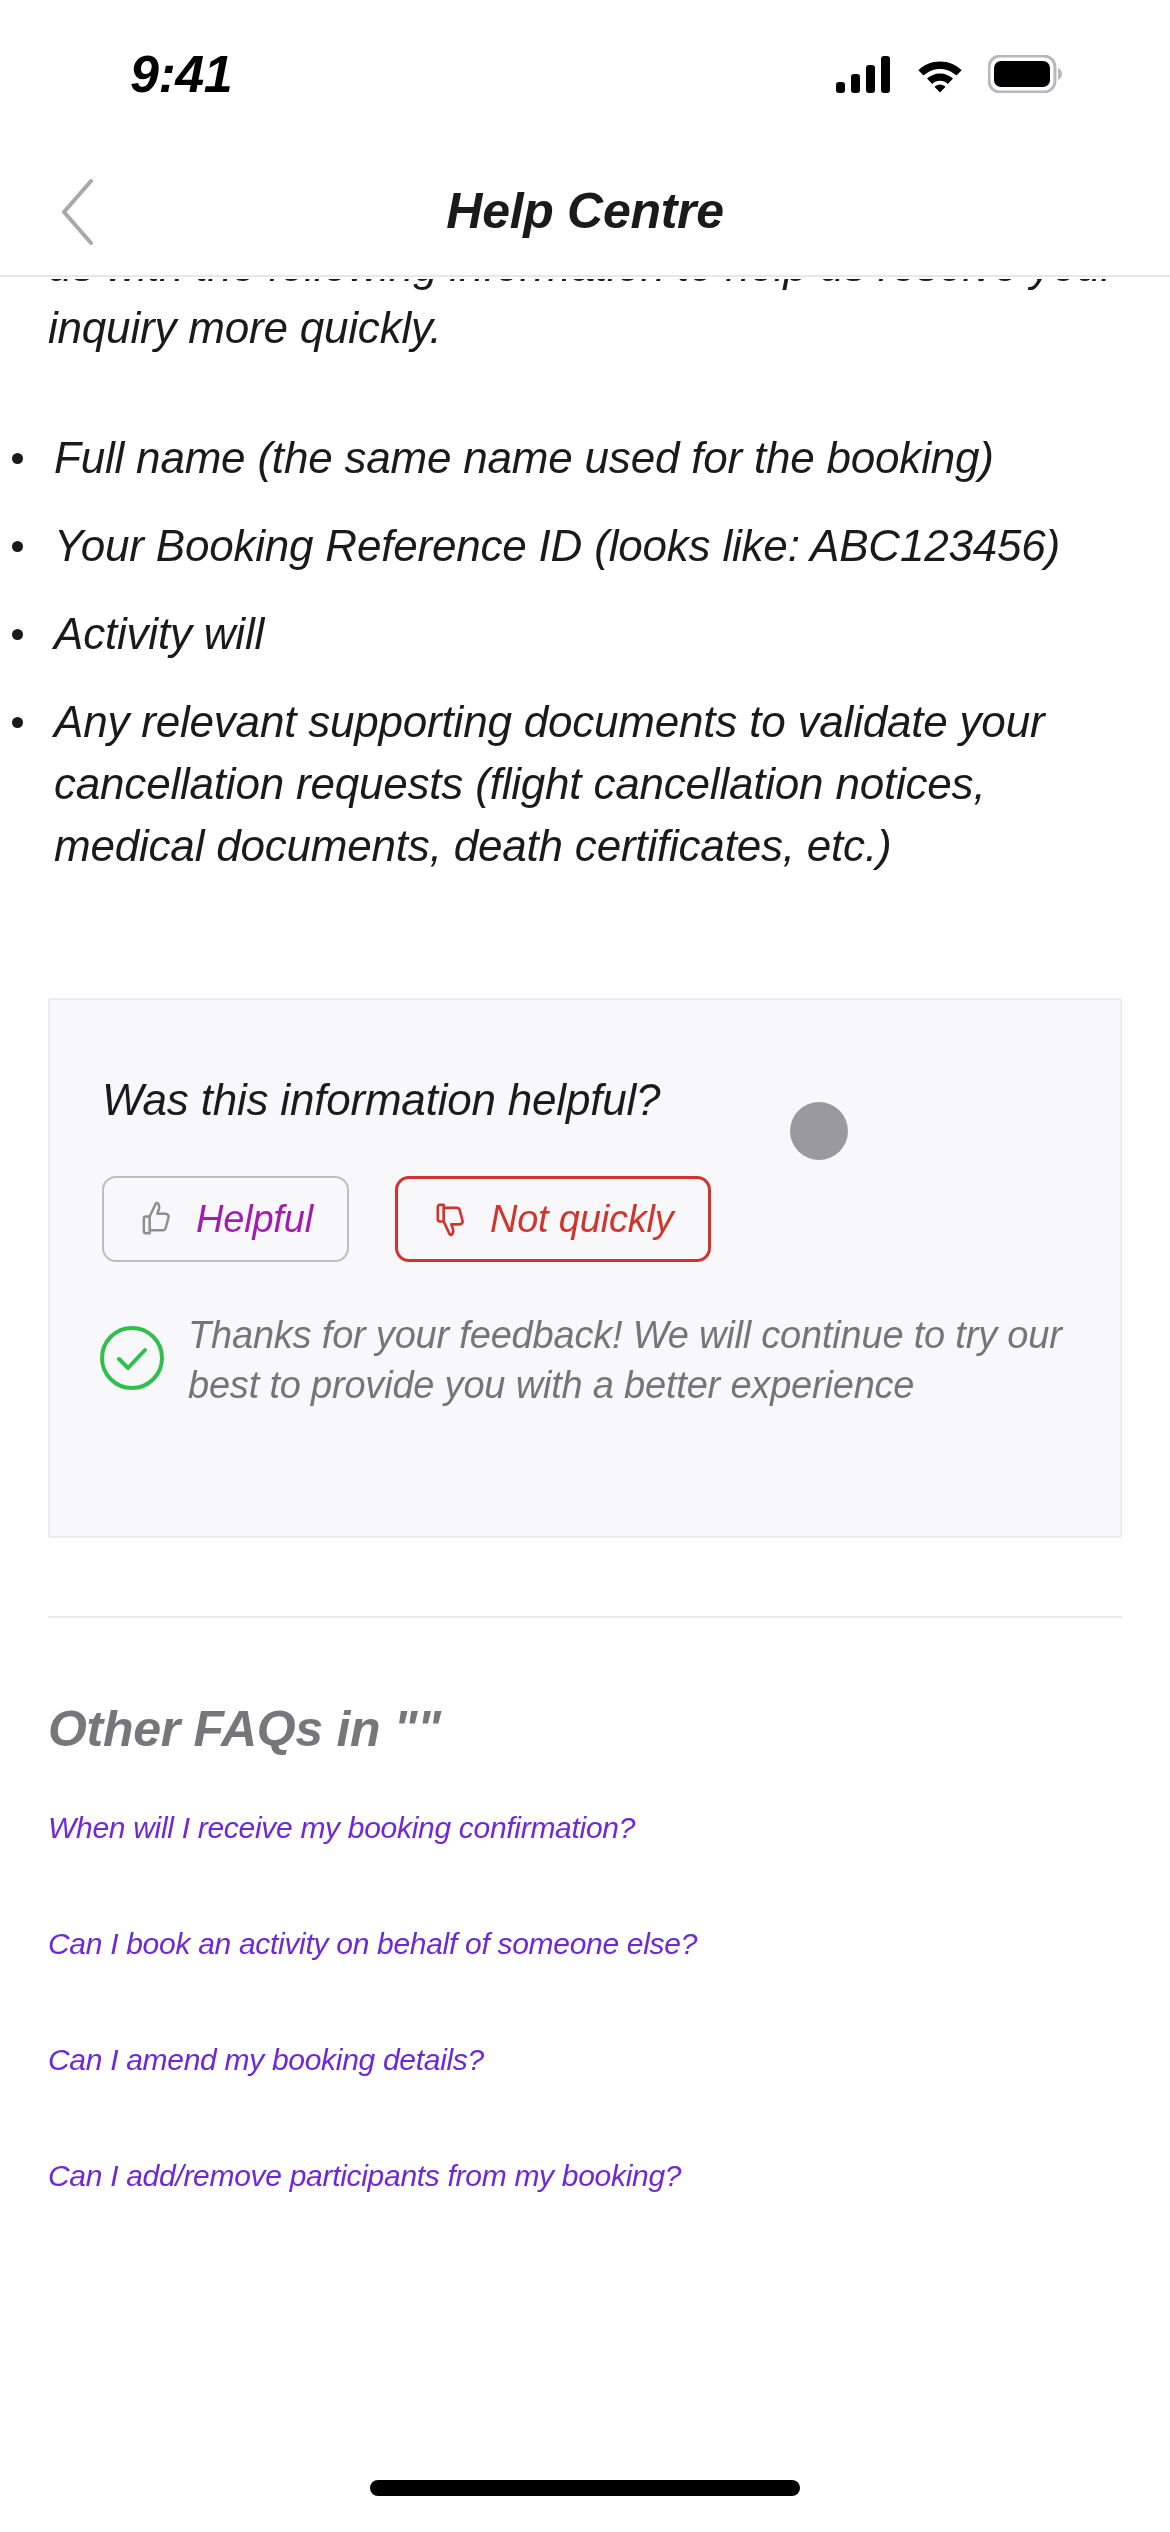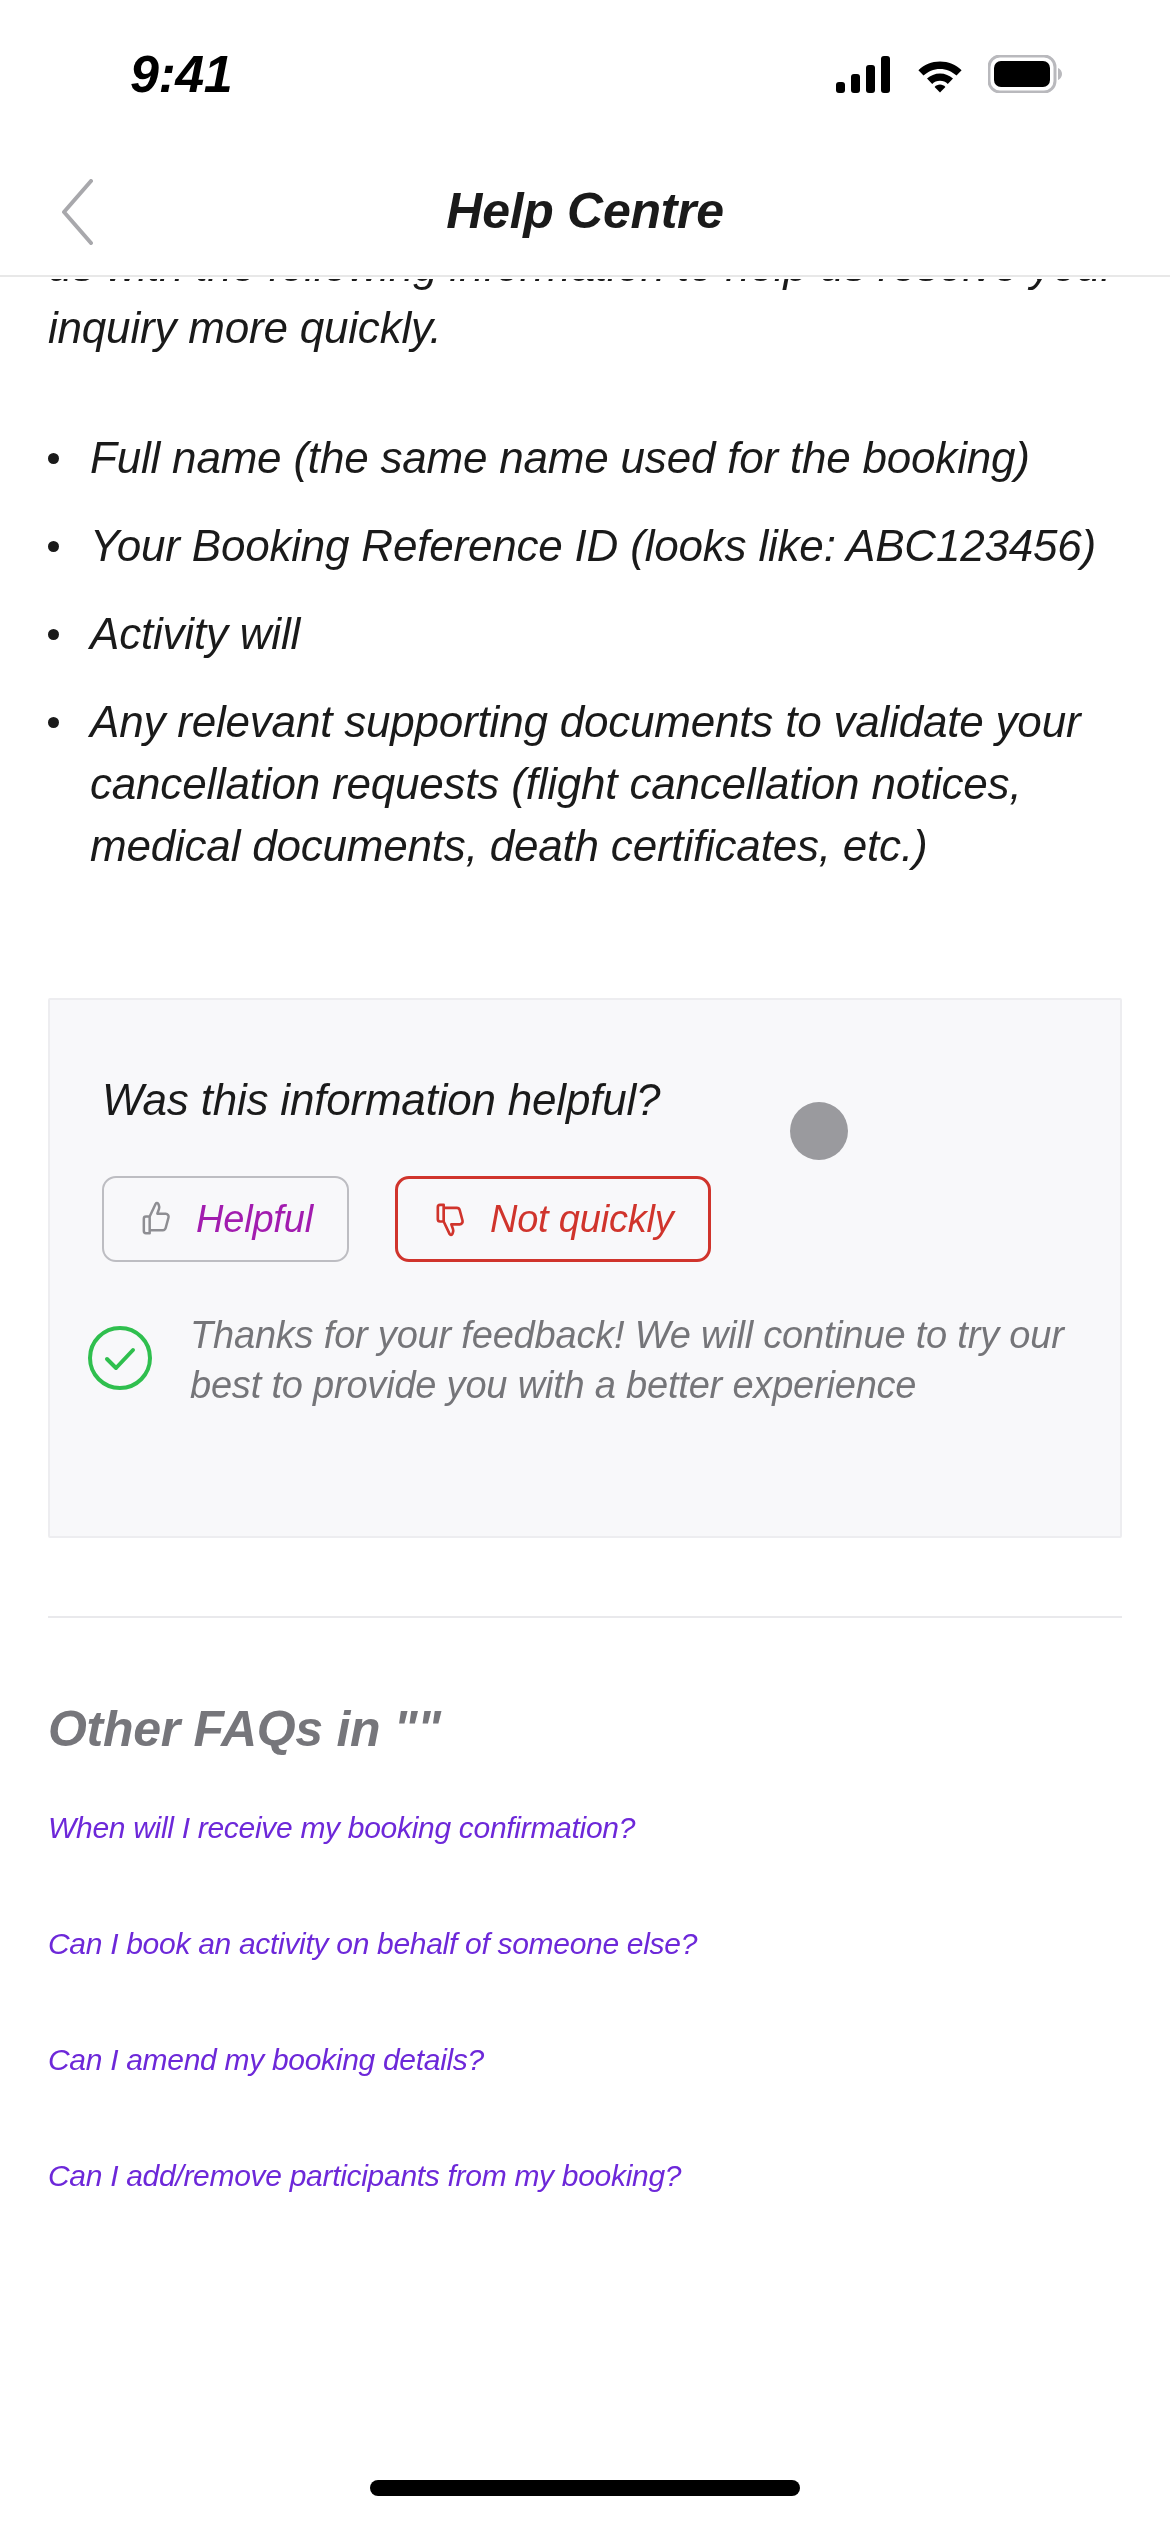--- a/index.html
+++ b/index.html
@@ -99,21 +99,21 @@
     font-size:44px;
     line-height:62px;
     color:#1a1a1a;
     letter-spacing:-0.2px;
   }
 
   ul.info-list {
     position:absolute;
     top:148px; left:0;
     width:1170px;
-    padding:0 48px 0 90px;
+    padding:0 48px 0 54px;
     list-style:none;
   }
   ul.info-list li {
     position:relative;
     font-size:44px;
     line-height:62px;
     color:#1a1a1a;
     letter-spacing:-0.2px;
     margin-bottom:26px;
   }
@@ -178,26 +178,26 @@
     color:#a21caf;
   }
   .fb-btn.not-helpful {
     border:3px solid #d0342c;
     color:#d0342c;
   }
   .fb-btn svg { display:block; flex:0 0 auto; }
 
   .fb-thanks {
     position:absolute;
-    left:36px;
+    left:48px;
     top:310px;
     right:52px;
     display:flex;
     align-items:center;
-    gap:36px;
+    gap:22px;
   }
   .fb-check { flex:0 0 auto; }
   .fb-thanks-text {
     font-size:38px;
     line-height:50px;
     color:#757579;
     letter-spacing:-0.2px;
   }
 
   

